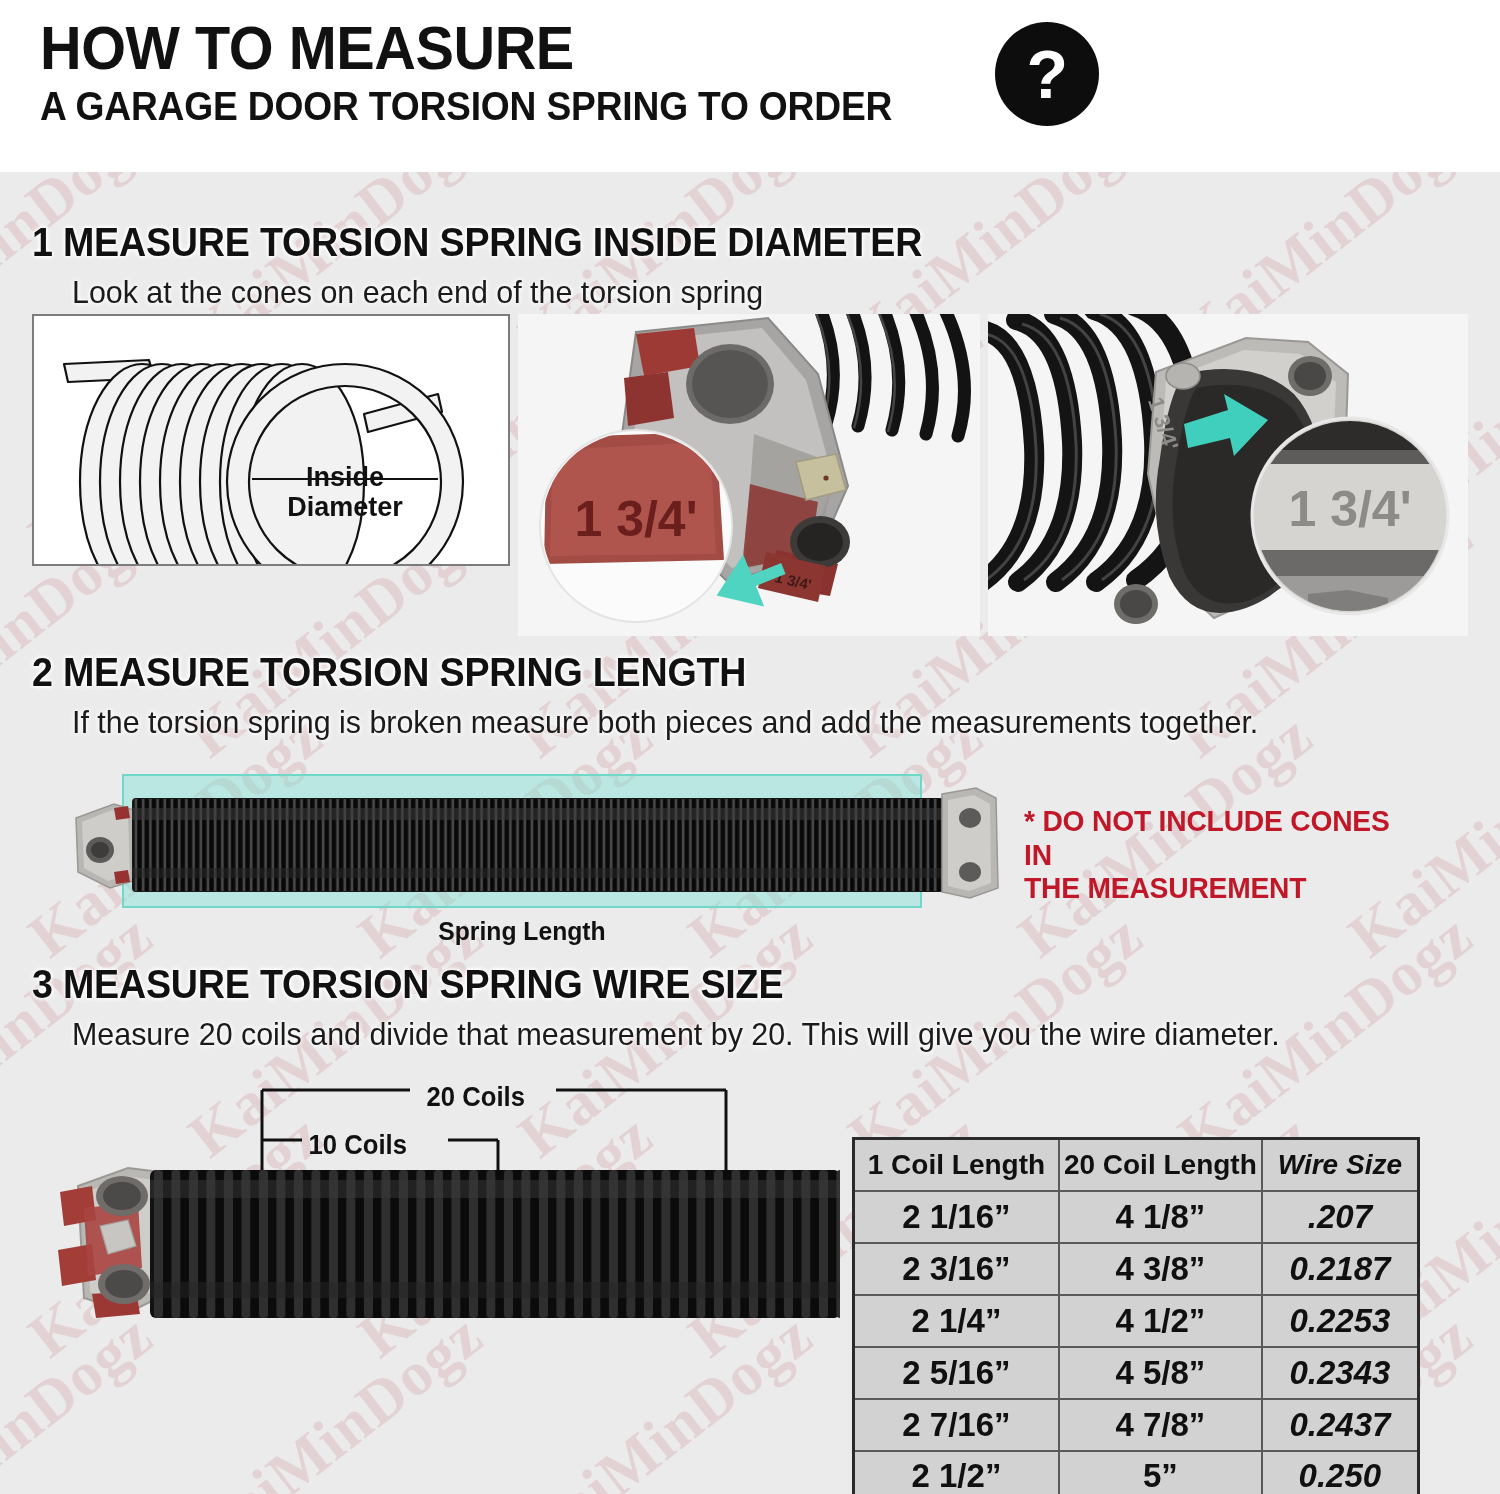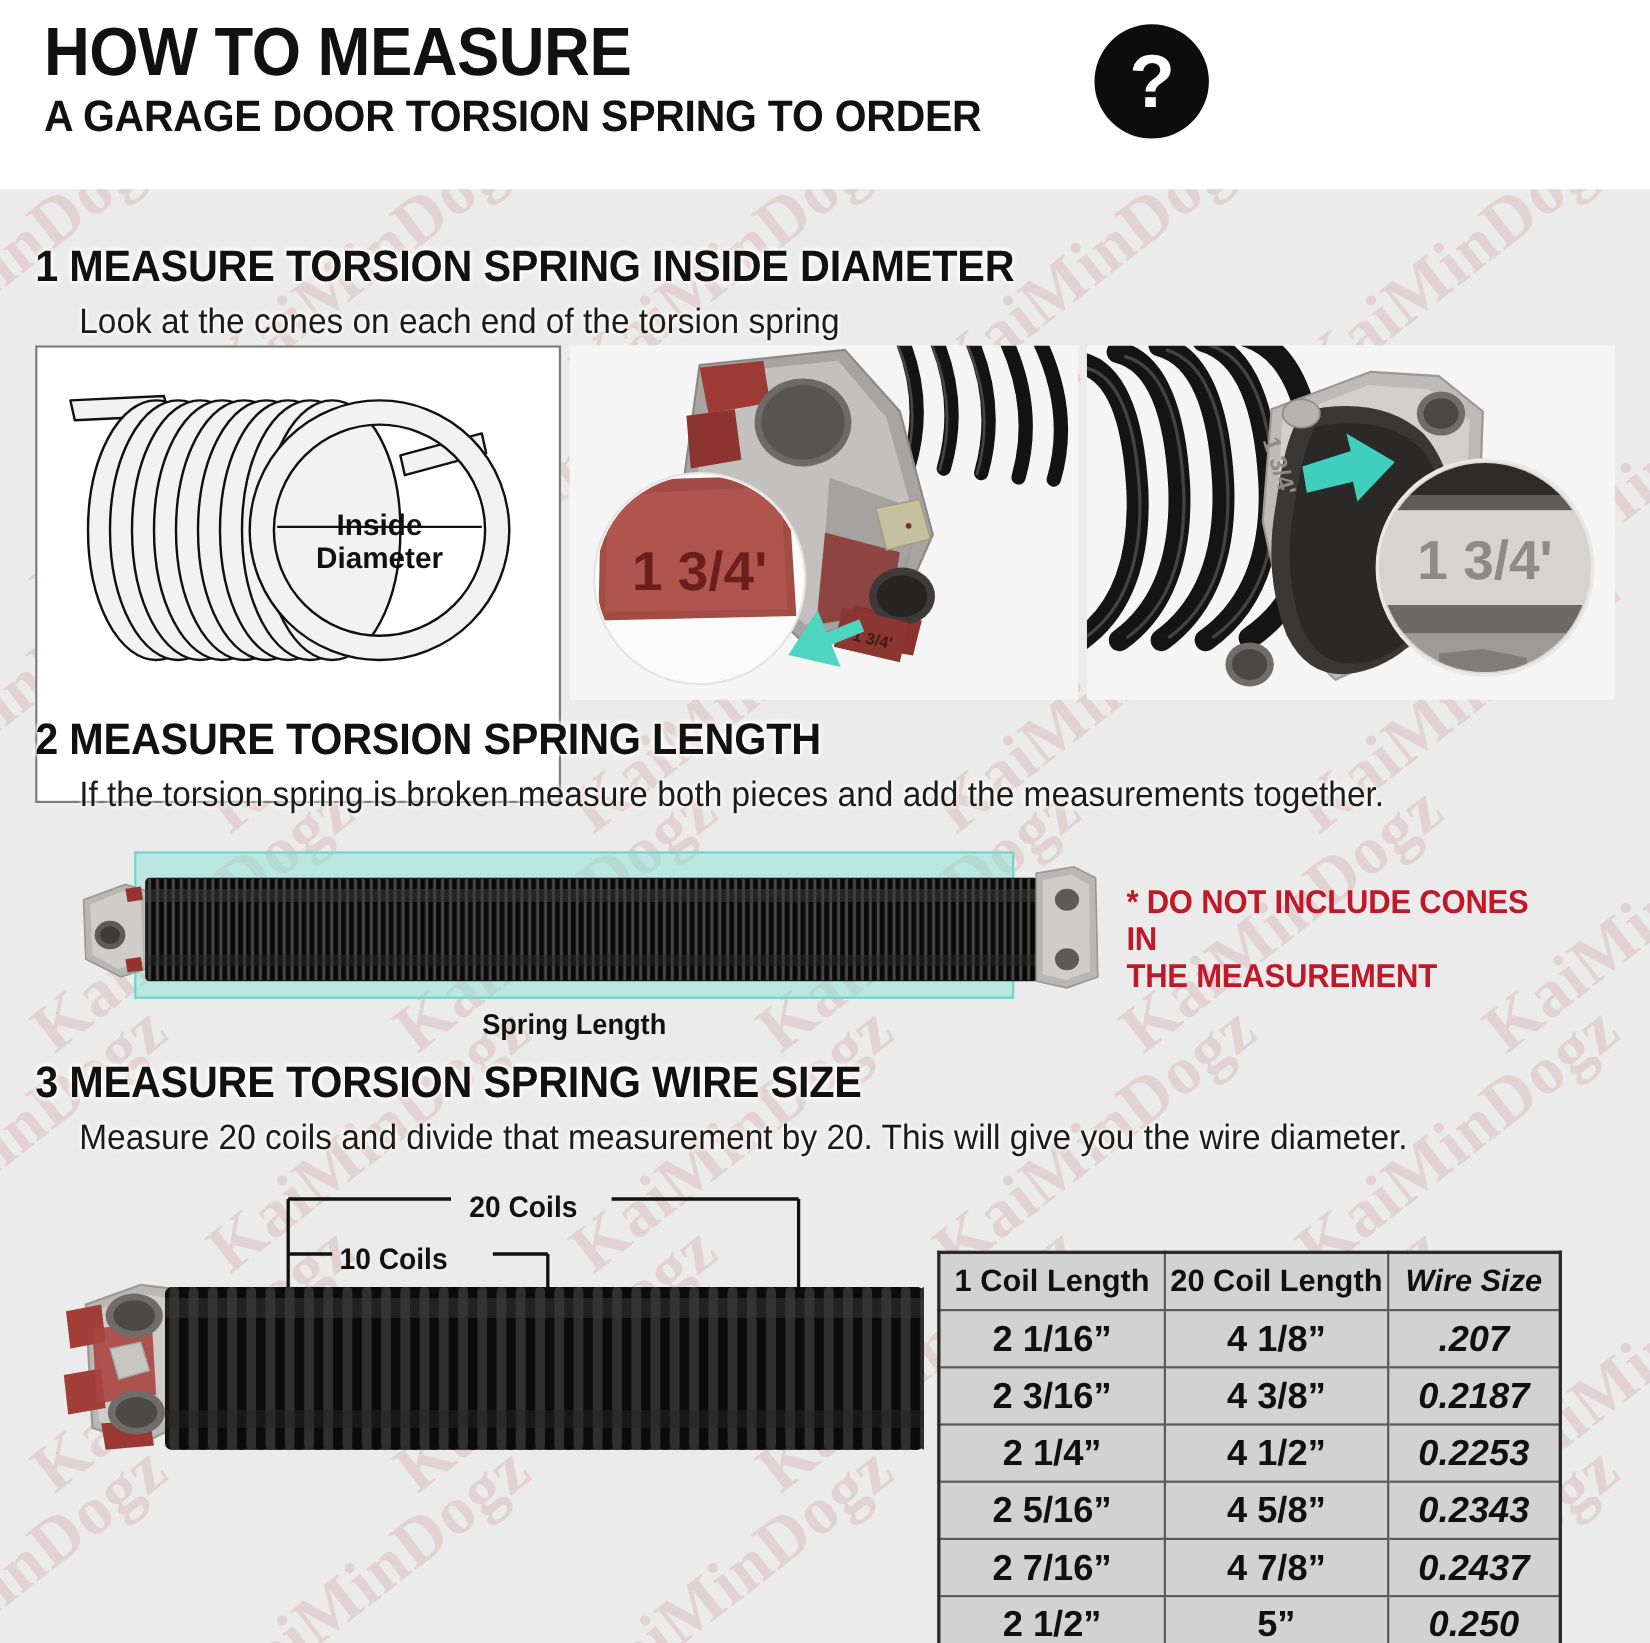--- a/index.html
+++ b/index.html
@@ -121,21 +121,21 @@
     width: 1436px; height: 322px;
     display: flex;
     gap: 8px;
   }
   .panel {
     position: relative;
     overflow: hidden;
     background: #fdfdfd;
   }
   #panel-diagram {
-    width: 478px; height: 416px;
+    width: 478px; height: 252px;
     border: 2px solid #7c7c7c;
     background: #ffffff;
   }
   #panel-photo-red { width: 462px; height: 322px; background: #f7f6f6; }
   #panel-photo-silver { width: 480px; height: 322px; background: #f7f6f6; }
 
   
   #spring-length-area {
     position: absolute;
     left: 0; top: 586px;

